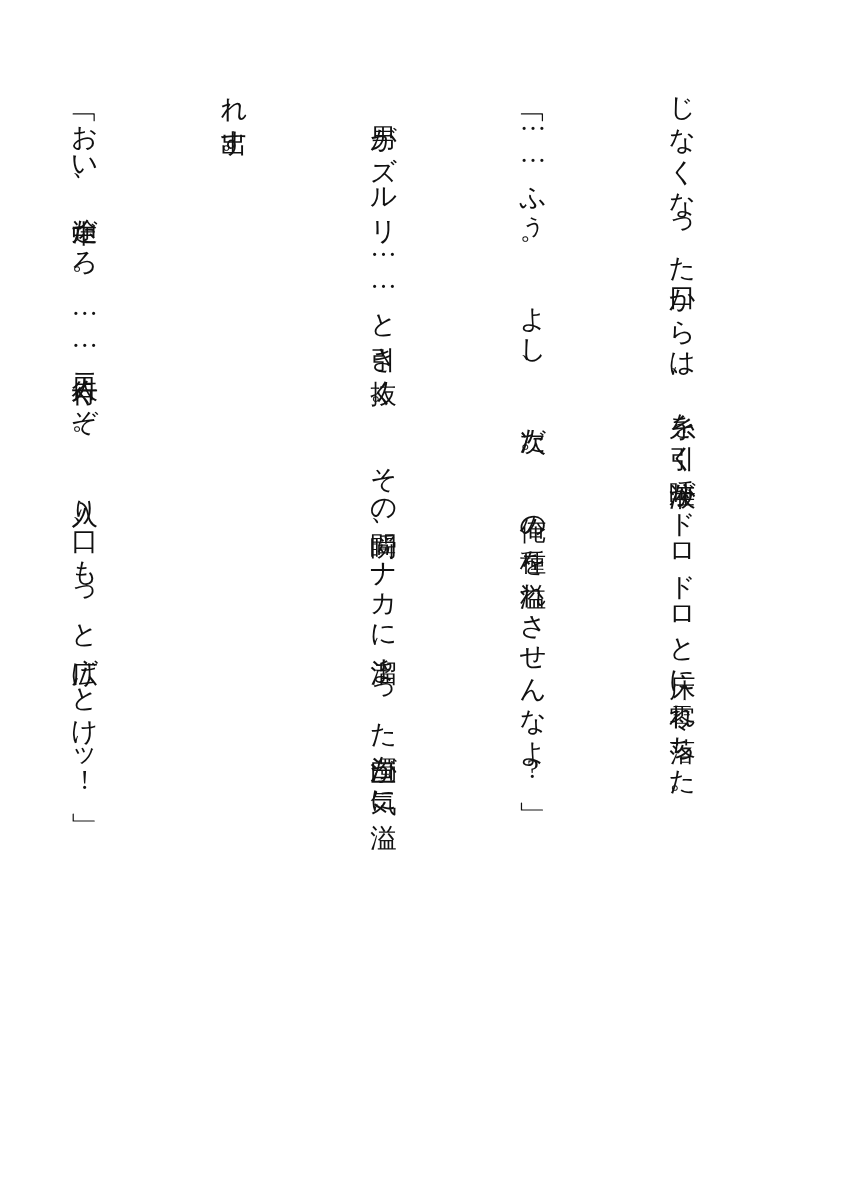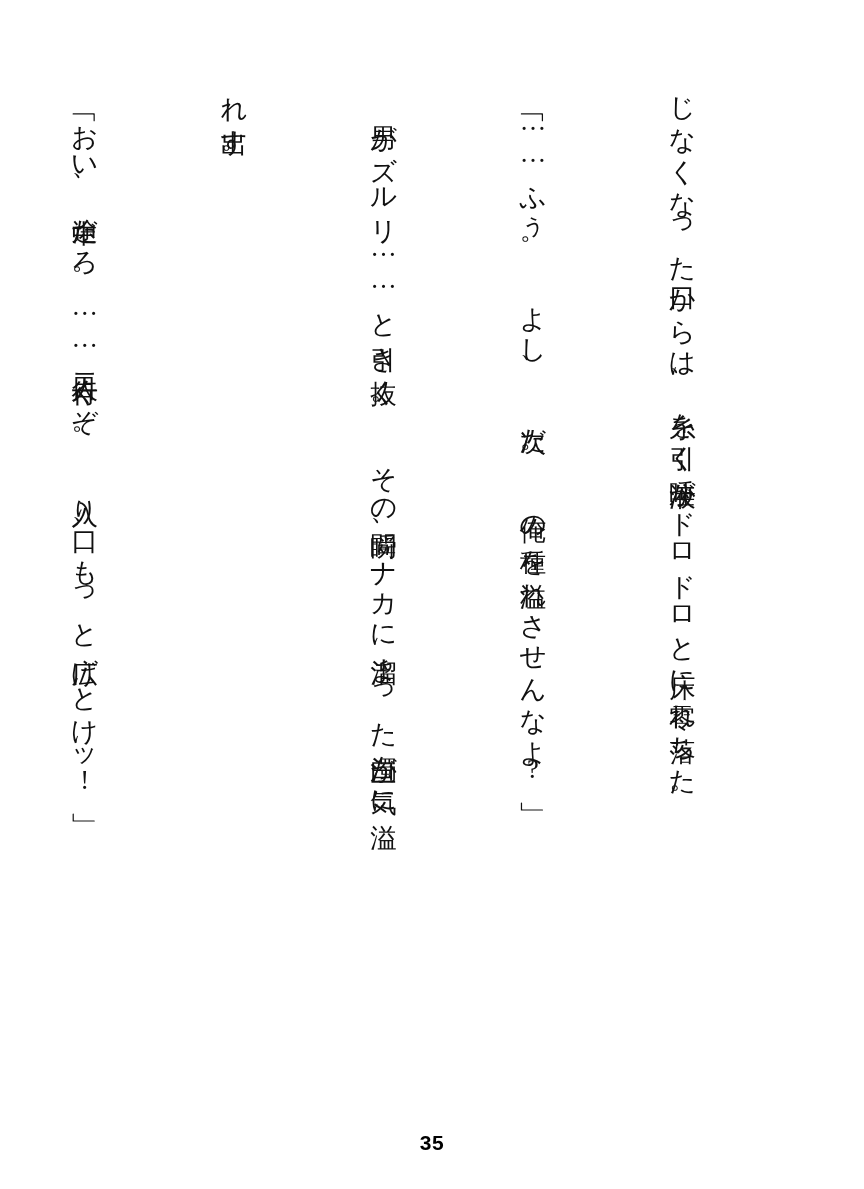--- a/index.html
+++ b/index.html
@@ -70,15 +70,14 @@
     <p>じなくなった口からは、糸を引く唾液がドロドロと床に零れ落ちた。</p>
     <p class="indent">「……ふぅ。　よし、　次だ。　俺の種を溢れさせんなよ?」</p>
     <p class="indent">男がズルリ……と引き抜く。　その瞬間、ナカに溜まった白濁が一気に溢</p>
     <p>れ出す。</p>
     <p class="indent">「おい、途中だろ。……二人目行くぞ。　入り口、もっと広げとけッ!」</p>
     
     
     
   </div>
 
-  <div class="pagenum">35</div>
 
 </div>
 
 </body></html>

